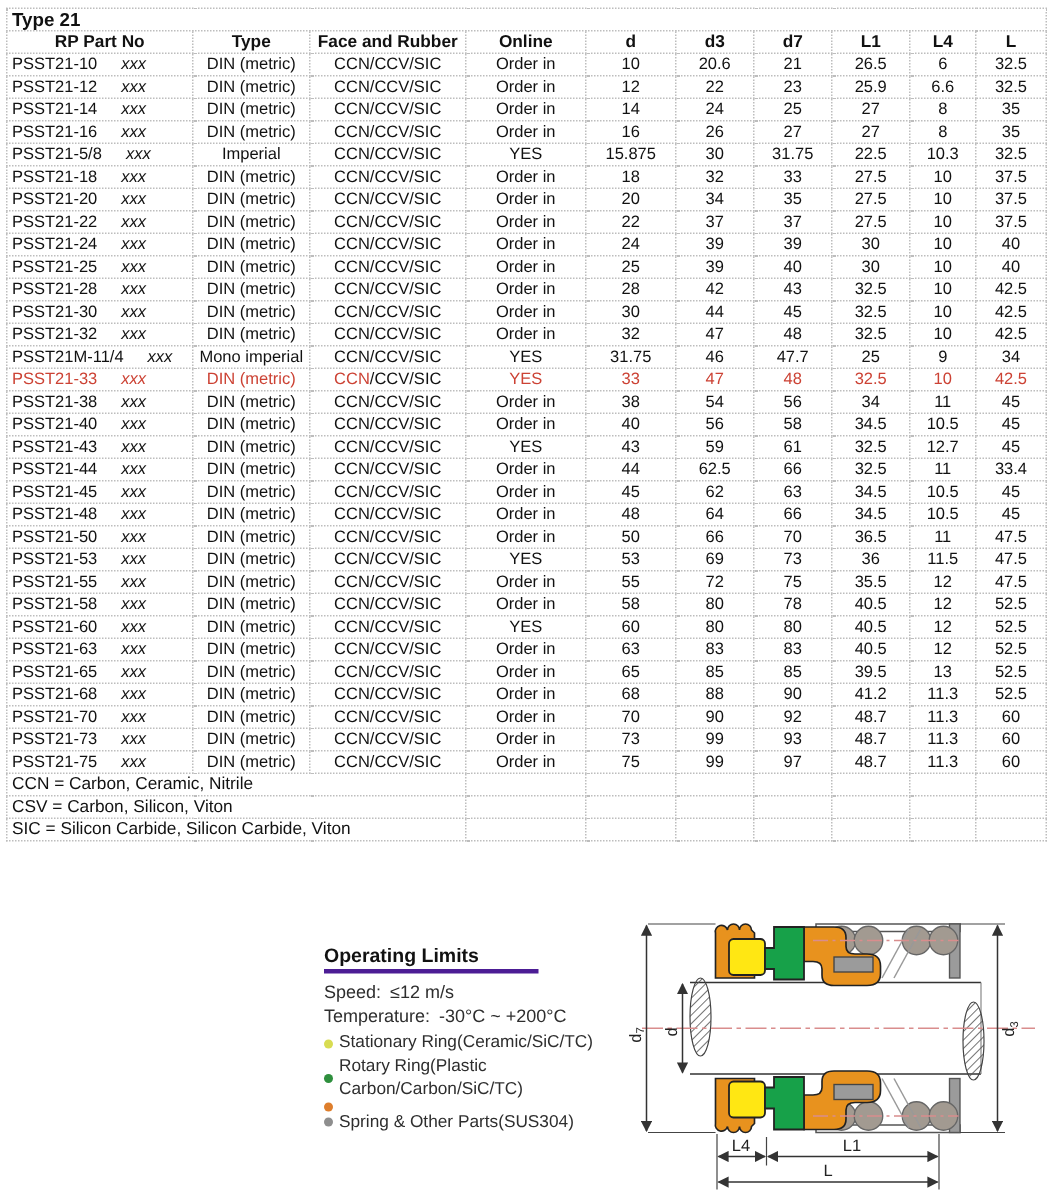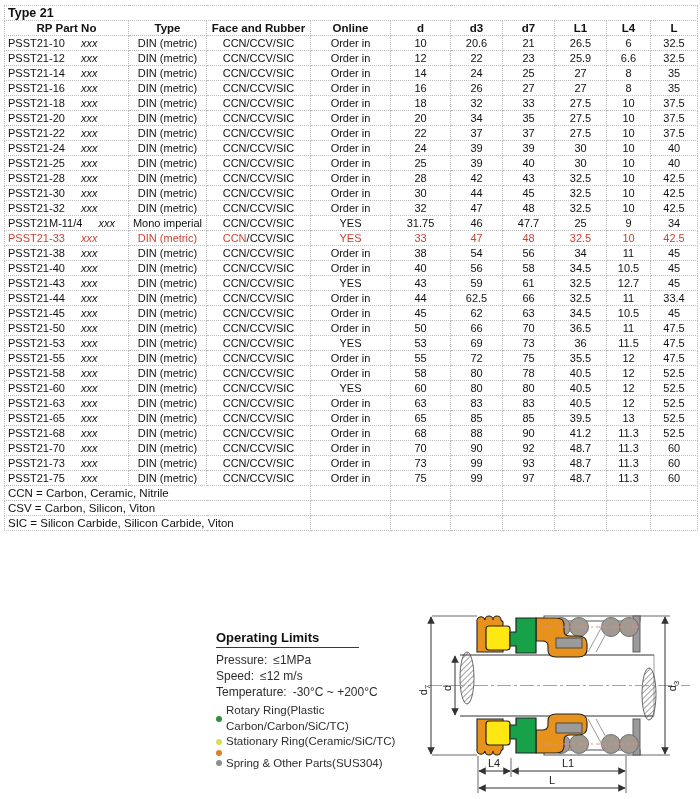--- a/index.html
+++ b/index.html
@@ -13,21 +13,21 @@
   table.spec .title-cell { text-align:left; font-weight:bold; font-size:12.5px; padding-left:3px; }
   table.spec th { font-weight:bold; font-size:11.5px; }
   table.spec td.part { text-align:left; padding-left:3px; }
   table.spec tr.hl td { color:var(--hl, #cc4234); }
   table.spec tr.hl td .face-rest { color:#111; }
   table.spec td.fnote { text-align:left; padding-left:3px; font-size:11.5px; }
   .xxx { font-style:italic;padding-left:16px; }
 
   
   .oplimits { position:absolute; left:216px; top:628px; width:215px; color:#2e2e2e; }
-  .oplimits .ti { font-weight:bold; font-size:13px; color:#111; border-bottom:1px solid #4c1d95;
+  .oplimits .ti { font-weight:bold; font-size:13px; color:#111; border-bottom:3px solid #4c1d95;
       display:inline-block; padding:0 40px 2px 0; margin-bottom:4px; }
   .oplimits .spec-line { font-size:12px; line-height:16px; }
   .oplimits .spec-line .lbl { margin-right:6px; }
   .oplimits .legend { margin-top:3px; }
   .oplimits .legend-item { font-size:11.5px; line-height:15.5px; display:flex; align-items:center; }
   .dot { width:6px; height:6px; border-radius:50%; display:inline-block; margin-right:4px; flex:0 0 auto; }
 
   
   .diagram { position:absolute; left:418px; top:606px; }
   .diagram text { font-family:"Liberation Sans", sans-serif; font-size:11px; fill:#222; }
@@ -108,20 +108,32 @@
           <td>CCN/CCV/SIC</td>
           <td>Order in</td>
           <td>16</td>
           <td>26</td>
           <td>27</td>
           <td>27</td>
           <td>8</td>
           <td>35</td>
         </tr>
         <tr>
+          <td class="part">PSST21-5/8<span class="xxx">xxx</span></td>
+          <td>Imperial</td>
+          <td>CCN/CCV/SIC</td>
+          <td>YES</td>
+          <td>15.875</td>
+          <td>30</td>
+          <td>31.75</td>
+          <td>22.5</td>
+          <td>10.3</td>
+          <td>32.5</td>
+        </tr>
+        <tr>
           <td class="part">PSST21-18<span class="xxx">xxx</span></td>
           <td>DIN (metric)</td>
           <td>CCN/CCV/SIC</td>
           <td>Order in</td>
           <td>18</td>
           <td>32</td>
           <td>33</td>
           <td>27.5</td>
           <td>10</td>
           <td>37.5</td>
@@ -288,20 +300,32 @@
           <td>CCN/CCV/SIC</td>
           <td>Order in</td>
           <td>45</td>
           <td>62</td>
           <td>63</td>
           <td>34.5</td>
           <td>10.5</td>
           <td>45</td>
         </tr>
         <tr>
+          <td class="part">PSST21-48<span class="xxx">xxx</span></td>
+          <td>DIN (metric)</td>
+          <td>CCN/CCV/SIC</td>
+          <td>Order in</td>
+          <td>48</td>
+          <td>64</td>
+          <td>66</td>
+          <td>34.5</td>
+          <td>10.5</td>
+          <td>45</td>
+        </tr>
+        <tr>
           <td class="part">PSST21-50<span class="xxx">xxx</span></td>
           <td>DIN (metric)</td>
           <td>CCN/CCV/SIC</td>
           <td>Order in</td>
           <td>50</td>
           <td>66</td>
           <td>70</td>
           <td>36.5</td>
           <td>11</td>
           <td>47.5</td>
@@ -454,37 +478,34 @@
           <td></td>
           <td></td>
           <td></td>
           <td></td>
         </tr>
       </tbody>
   </table>
 
   <div class="oplimits">
     <div class="ti">Operating Limits</div>
-    <div class="spec-line">
-      <span class="lbl">Pressure:</span><span>≤1MPa</span>
-    </div>
     <div class="spec-line">
       <span class="lbl">Speed:</span><span>≤12 m/s</span>
     </div>
     <div class="spec-line">
       <span class="lbl">Temperature:</span><span>-30°C ~ +200°C</span>
     </div>
     <div class="legend">
       <div class="legend-item">
+          <span class="dot" style="background: rgb(216, 220, 82);"></span>
+          <span>Stationary Ring(Ceramic/SiC/TC)</span>
+        </div>
+      <div class="legend-item">
           <span class="dot" style="background: rgb(46, 143, 61);"></span>
           <span>Rotary Ring(Plastic Carbon/Carbon/SiC/TC)</span>
-        </div>
-      <div class="legend-item">
-          <span class="dot" style="background: rgb(216, 220, 82);"></span>
-          <span>Stationary Ring(Ceramic/SiC/TC)</span>
         </div>
       <div class="legend-item">
           <span class="dot" style="background: rgb(222, 126, 44);"></span>
         </div>
       <div class="legend-item">
           <span class="dot" style="background: rgb(142, 142, 142);"></span>
           <span>Spring &amp; Other Parts(SUS304)</span>
         </div>
     </div>
   </div>

